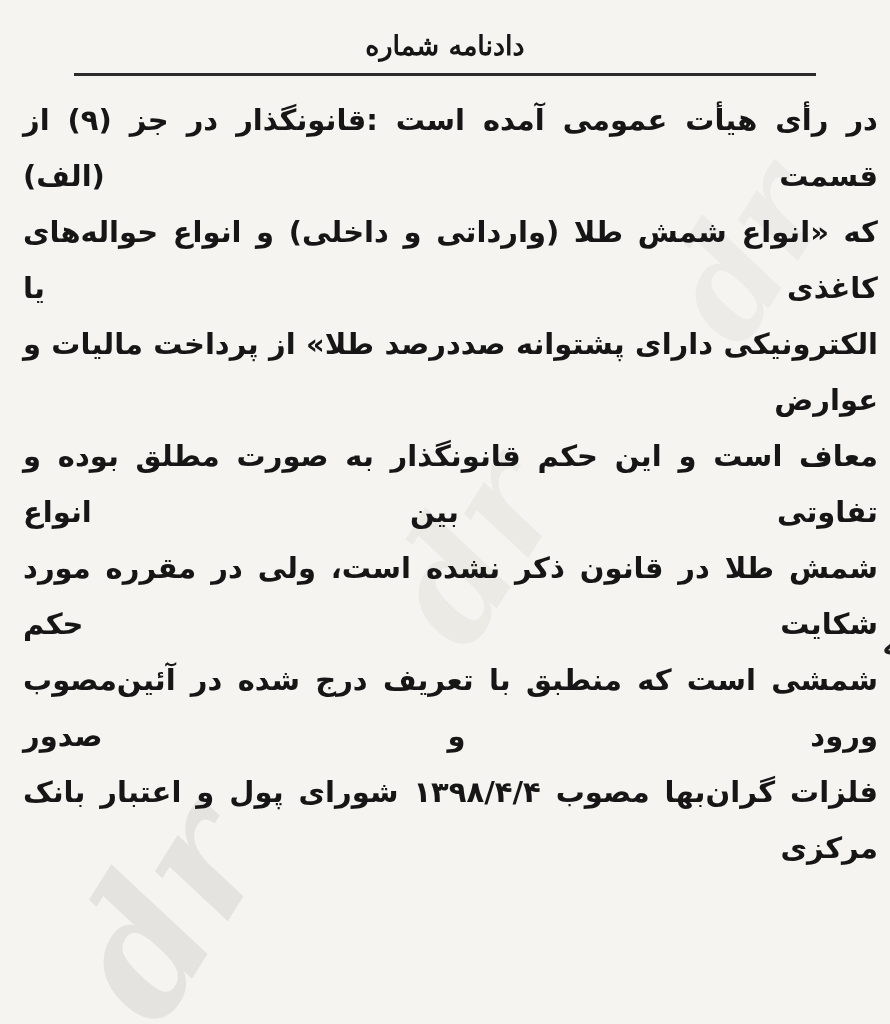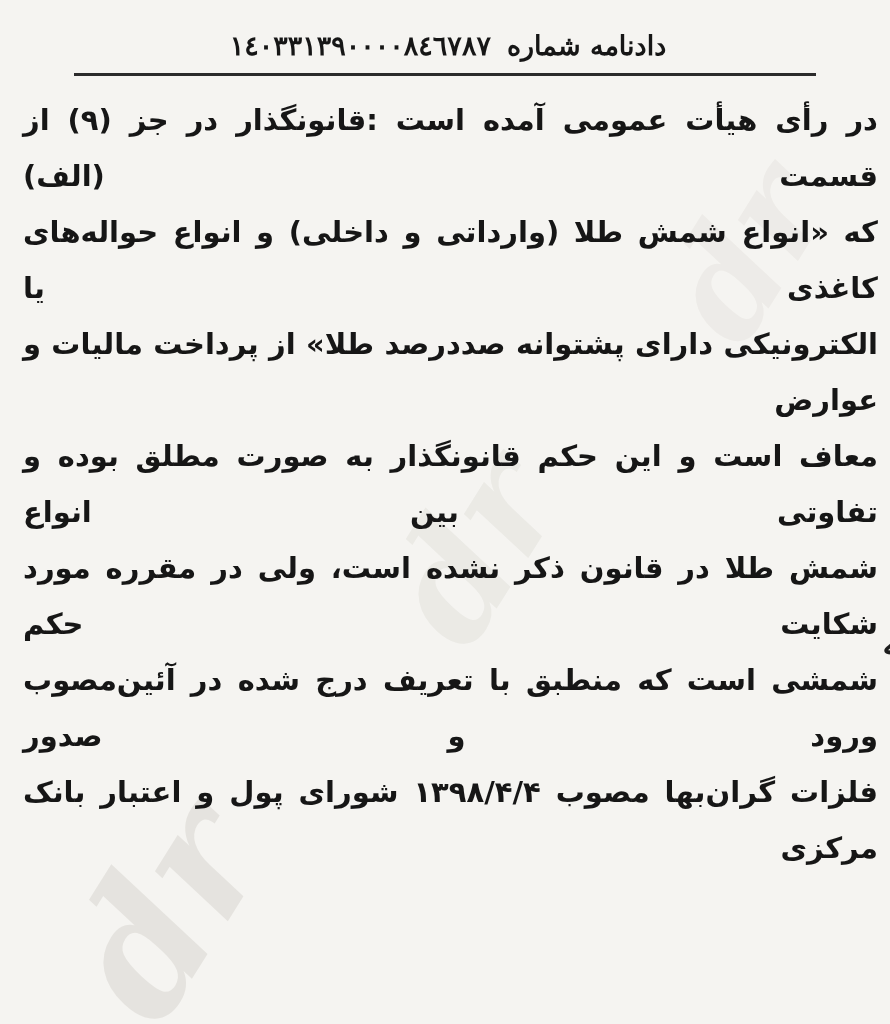--- a/index.html
+++ b/index.html
@@ -83,21 +83,20 @@
   <div class="watermark wm-1">dr</div>
   <div class="watermark wm-2">dr</div>
   <div class="watermark wm-3">dr</div>
 
   <div class="margin-mark">ے</div>
 
   <div class="content">
 
     <div class="header">
       <span>دادنامه شماره</span>
-      <span class="case-number">١٤٠٣٣١٣٩٠٠٠٠٨٤٦٧٨٧</span>
     </div>
 
     <div class="body-text">
       <div class="line">در رأی هیأت عمومی آمده است :قانونگذار در جز (۹) از قسمت (الف)</div>
       <div class="line">که «انواع شمش طلا (وارداتی و داخلی) و انواع حواله‌های کاغذی یا</div>
       <div class="line">الکترونیکی دارای پشتوانه صددرصد طلا» از پرداخت مالیات و عوارض</div>
       <div class="line">معاف است و این حکم قانونگذار به صورت مطلق بوده و تفاوتی بین انواع</div>
       <div class="line">شمش طلا در قانون ذکر نشده است، ولی در مقرره مورد شکایت حکم</div>
       <div class="line">شمشی است که منطبق با تعریف درج شده در آئین‌مصوب ورود و صدور</div>
       <div class="line">فلزات گران‌بها مصوب ۱۳۹۸/۴/۴ شورای پول و اعتبار بانک مرکزی</div>

